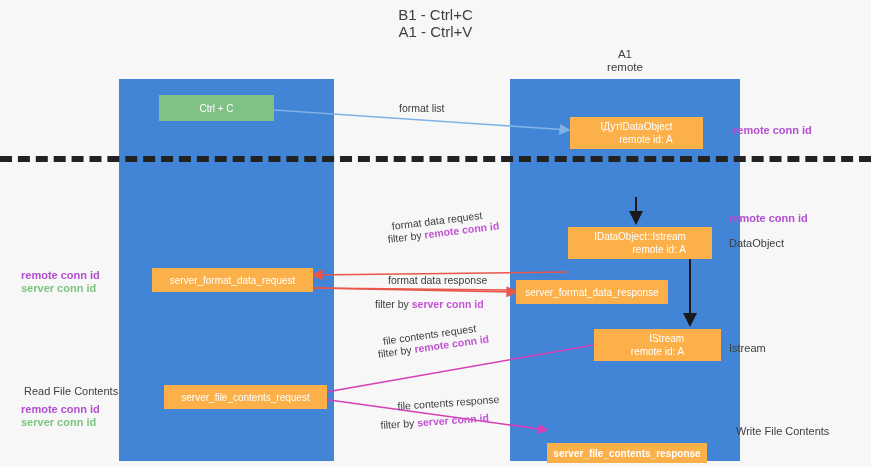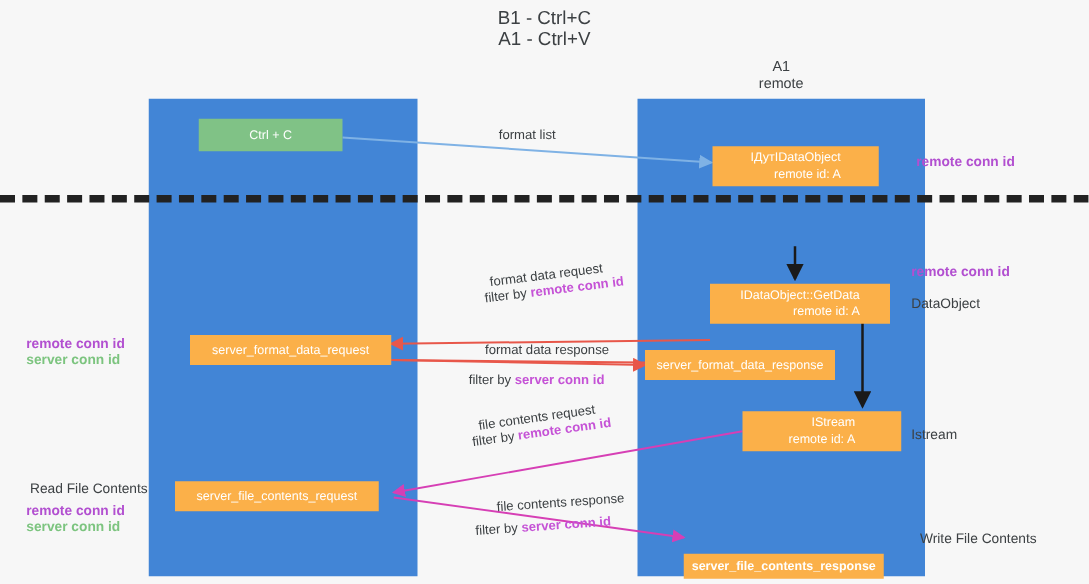--- a/index.html
+++ b/index.html
@@ -140,31 +140,31 @@
 
     <line x1="315" y1="398" x2="547" y2="430" stroke="#d63fb5" stroke-width="1.5" marker-end="url(#ar-magenta)"></line>
   </svg>
 
   <div class="abs node green" style="left:159px; top:95px; width:115px; height:26px;">Ctrl + C</div>
 
   <div class="abs node orange" style="left:570px; top:117px; width:133px; height:32px;">IДутIDataObject
 remote id: A</div>
 
 
-  <div class="abs node orange" style="left:568px; top:227px; width:144px; height:32px;">IDataObject::GetData
+  <div class="abs node orange" style="left:568px; top:227px; width:144px; height:32px;">IDataObject::Istream
 remote id: A</div>
 
   <div class="abs node orange" style="left:152px; top:268px; width:161px; height:24px;">server_format_data_request</div>
 
   <div class="abs node orange" style="left:516px; top:280px; width:152px; height:24px;">server_format_data_response</div>
 
   <div class="abs node orange" style="left:594px; top:329px; width:127px; height:32px;">IStream
 remote id: A</div>
 
-  <div class="abs node orange" style="left:140px; top:385px; width:163px; height:24px;">server_file_contents_request</div>
+  <div class="abs node orange" style="left:164px; top:385px; width:163px; height:24px;">server_file_contents_request</div>
 
   <div class="abs node orange" style="left:547px; top:443px; width:160px; height:20px;font-weight:bold;">server_file_contents_response</div>
 
   <div class="abs edgelabel" style="left:399px; top:101px;">format list</div>
 
   <div class="abs edgelabel" style="left:391px; top:219px; transform:rotate(-7deg); transform-origin:left top;">format data request</div>
   <div class="abs edgelabel" style="left:387px; top:232px; transform:rotate(-7deg); transform-origin:left top;">
     <span>filter by </span><span class="hl-remote">remote conn id</span>
   </div>
 

